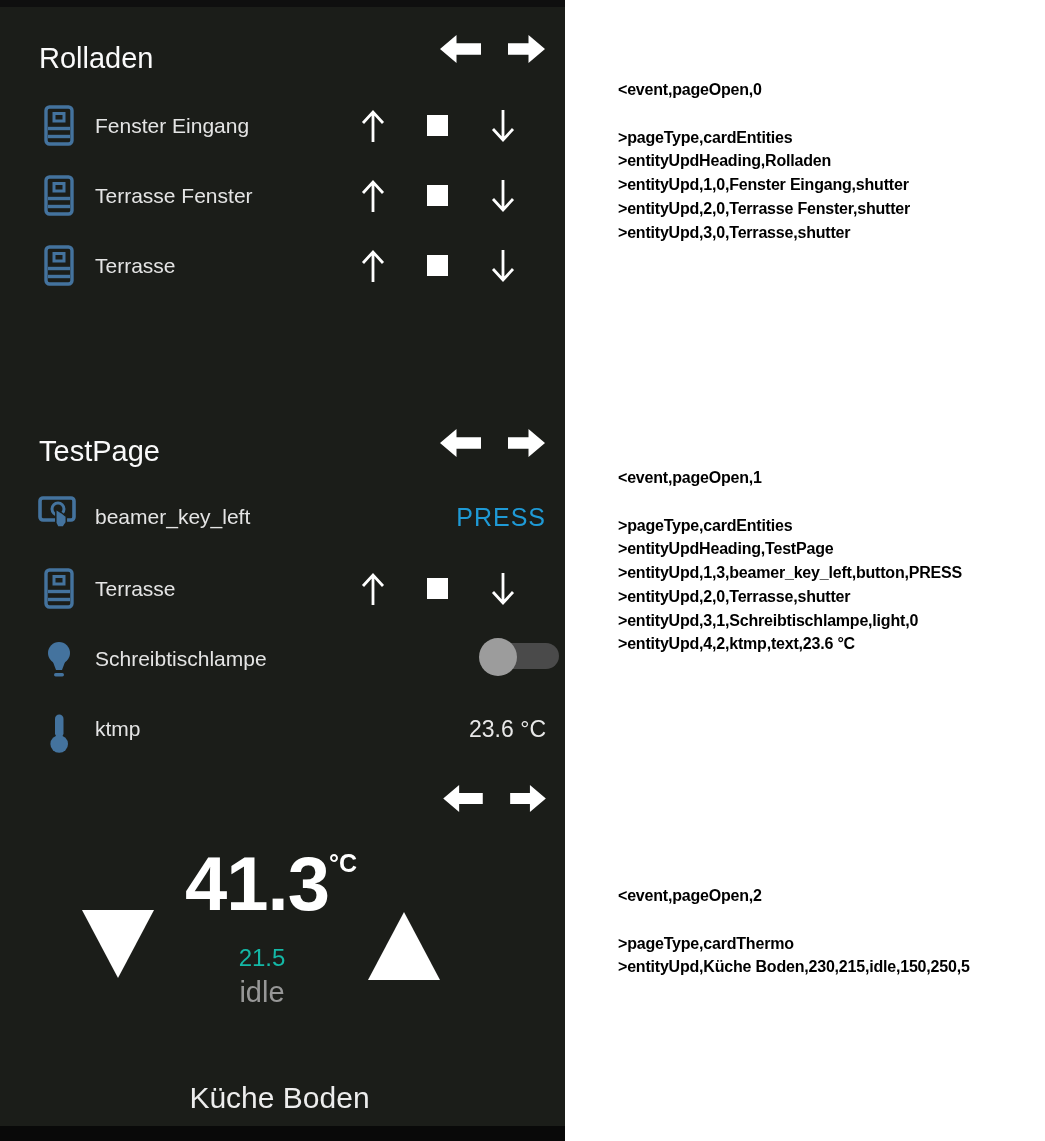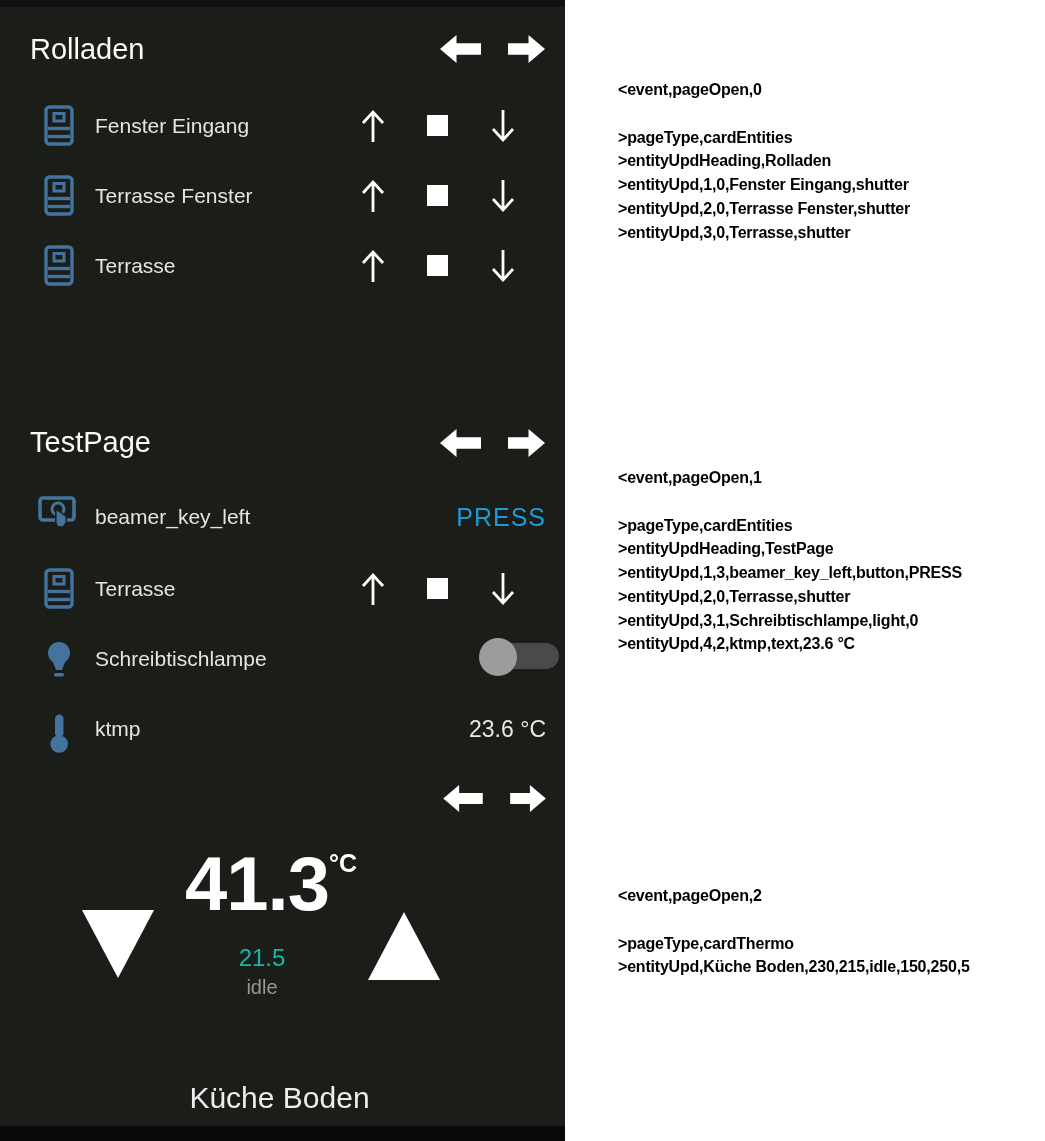--- a/index.html
+++ b/index.html
@@ -11,21 +11,21 @@
 
   
   .panel {
     position:absolute; left:0; top:0; width:565px; height:1141px;
     background:#1b1d19;
   }
   .edge-top    { position:absolute; top:0; left:0; width:565px; height:7px;  background:#0f0f0f; }
   .edge-bottom { position:absolute; top:1126px; left:0; width:565px; height:15px; background:#090909; }
 
   .card-title {
-    position:absolute; left:30px; margin:0;
+    position:absolute; left:30px; margin:9px;
     font-size:29px; font-weight:400; line-height:32px; color:#fafafa;
   }
   .nav-btn { position:absolute; background:none; border:0; padding:0; cursor:pointer; line-height:0; }
 
   .row { position:absolute; left:0; width:565px; height:44px; }
   .row .label {
     position:absolute; left:95px; top:0; line-height:42px;
     font-size:21px; color:#e4e4e4; white-space:nowrap;
   }
   .icon { position:absolute; color:#44739e; line-height:0; }
@@ -71,21 +71,21 @@
   .t-btn.up   { left:368px; top:912px; }
   .tri-down { display:block; width:0; height:0;
               border-left:36px solid transparent; border-right:36px solid transparent;
               border-top:68px solid #ffffff; }
   .tri-up   { display:block; width:0; height:0;
               border-left:36px solid transparent; border-right:36px solid transparent;
               border-bottom:68px solid #ffffff; }
   .t-target { position:absolute; left:152px; top:944px; width:220px; text-align:center;
               font-size:24px; color:#14b8a6; }
   .t-state  { position:absolute; left:152px; top:976px; width:220px; text-align:center;
-              font-size:20px; color:#979797; }
+              font-size:29px; color:#979797; }
   .t-name   { position:absolute; left:0; top:1081px; width:527px; text-align:center;
               font-size:30px; color:#ededed;margin-left:16px; }
 
   
   .log-block {
     position:absolute; left:618px; width:422px;
     font-size:16px; font-weight:bold; color:#000000;
     line-height:23.7px; letter-spacing:-0.2px; white-space:nowrap;
   }
   .log-gap { height:24px; }

